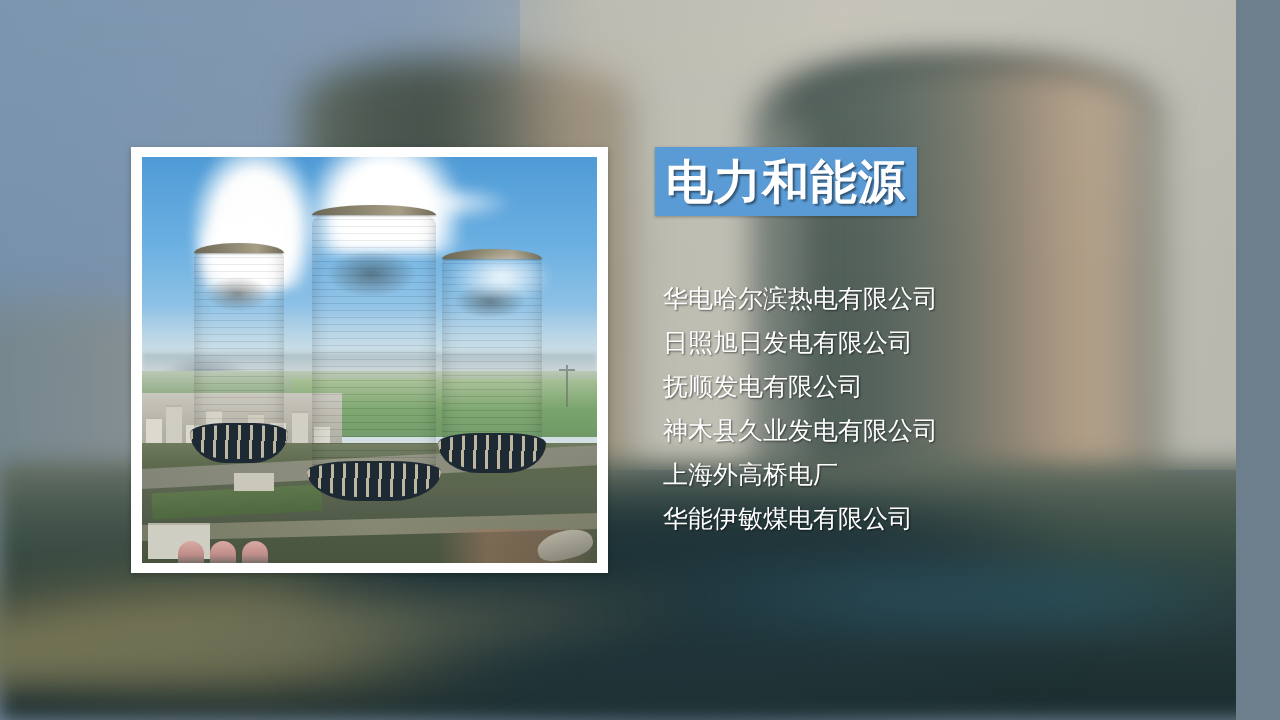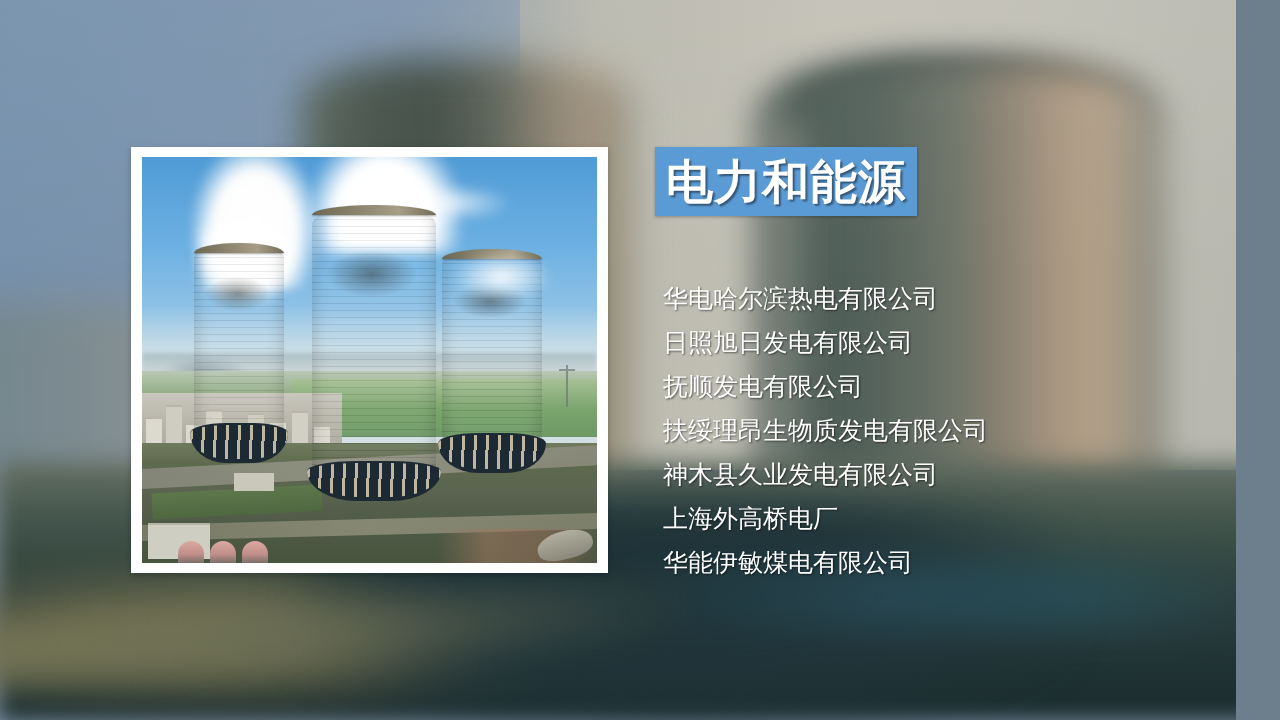--- a/index.html
+++ b/index.html
@@ -381,19 +381,18 @@
   </div>
 
   <div class="title-box">
     <span class="title-text">电力和能源</span>
   </div>
 
   <div class="list">
     <div class="list-item">华电哈尔滨热电有限公司</div>
     <div class="list-item">日照旭日发电有限公司</div>
     <div class="list-item">抚顺发电有限公司</div>
-    <div class="list-item">扶绥理昂生物质发电有限公司</div>
     <div class="list-item">神木县久业发电有限公司</div>
     <div class="list-item">上海外高桥电厂</div>
     <div class="list-item">华能伊敏煤电有限公司</div>
   </div>
 
 </div>
 
 </body></html>

